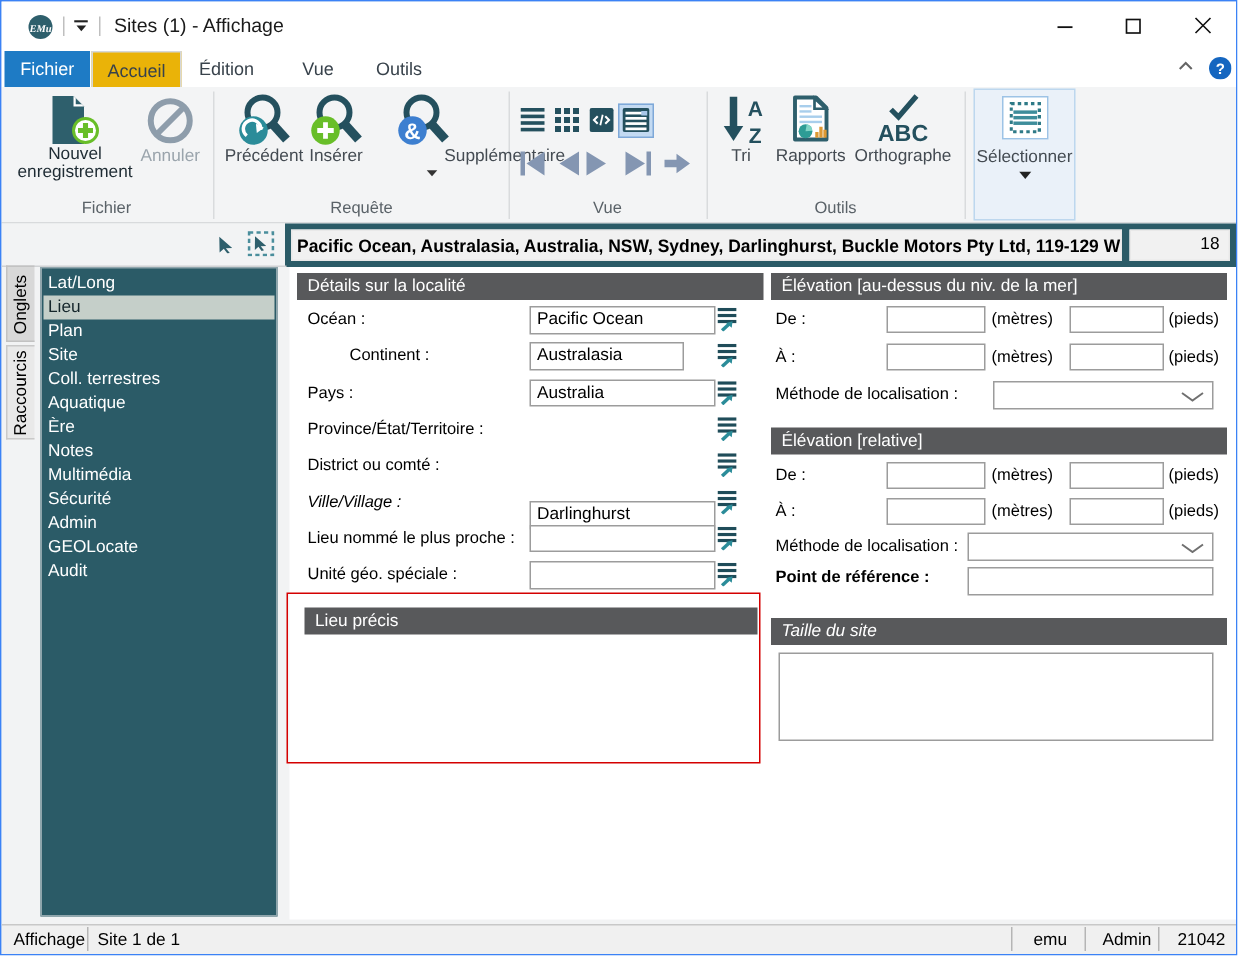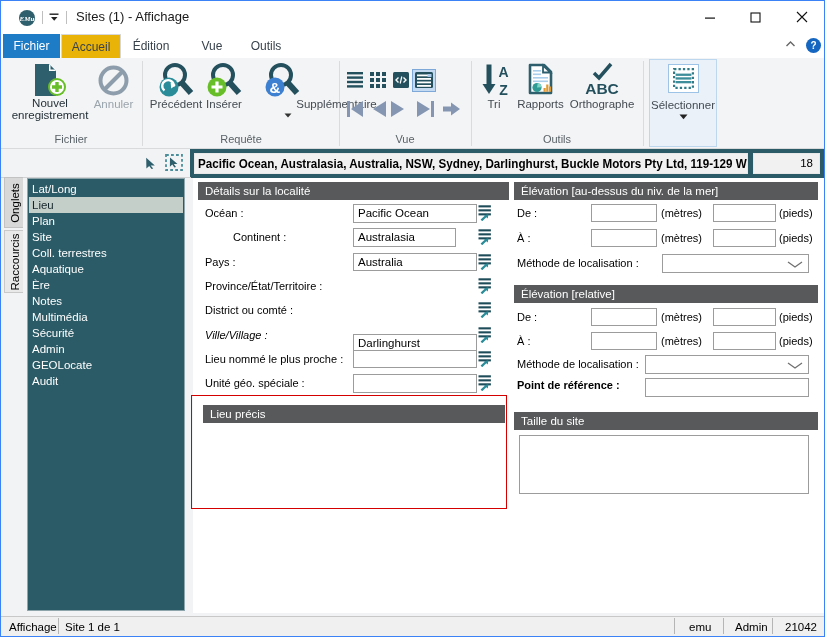--- a/index.html
+++ b/index.html
@@ -253,21 +253,21 @@
       <div class="navitem">Audit</div>
     </div>
   </div>
 
   <div class="abs" style="left:192px;top:177px;width:631px;height:435px;background:#FFFFFF;"></div>
 
   <div class="hdr" style="left:197px;top:181px;width:311px;">Détails sur la localité</div>
 
   <div class="hdr" style="left:513px;top:181px;width:304px;">Élévation [au-dessus du niv. de la mer]</div>
   <div class="hdr" style="left:513px;top:284px;width:304px;">Élévation [relative]</div>
-  <div class="hdr" style="left:513px;top:411px;width:304px;">Taille du site</div>
+  <div class="hdr" style="left:513px;top:411px;width:304px;font-style:italic;">Taille du site</div>
 
   <div class="lbl" style="left:204px;top:206.0px;">Océan :</div>
   <div class="inp" style="left:352px;top:203.0px;width:124px;height:18.5px;">Pacific Ocean</div>
   <svg class="abs" style="left:477px;top:204.0px;" width="14" height="16" viewBox="0 0 14 16">
       <rect x="0.5" y="0.3" width="12.4" height="2.1" fill="#1F4C59"></rect>
       <rect x="0.5" y="4.3" width="12.4" height="2.1" fill="#1F4C59"></rect>
       <rect x="0.5" y="8.3" width="12.4" height="2.1" fill="#1F4C59"></rect>
       <path d="M3.4 15.4 L8.1 11" stroke="#2B8C99" stroke-width="2.3" fill="none"></path>
       <path d="M10.4 9.2 L9.8 13.5 L6.1 10.3 Z" fill="#2B8C99"></path>
     </svg>

